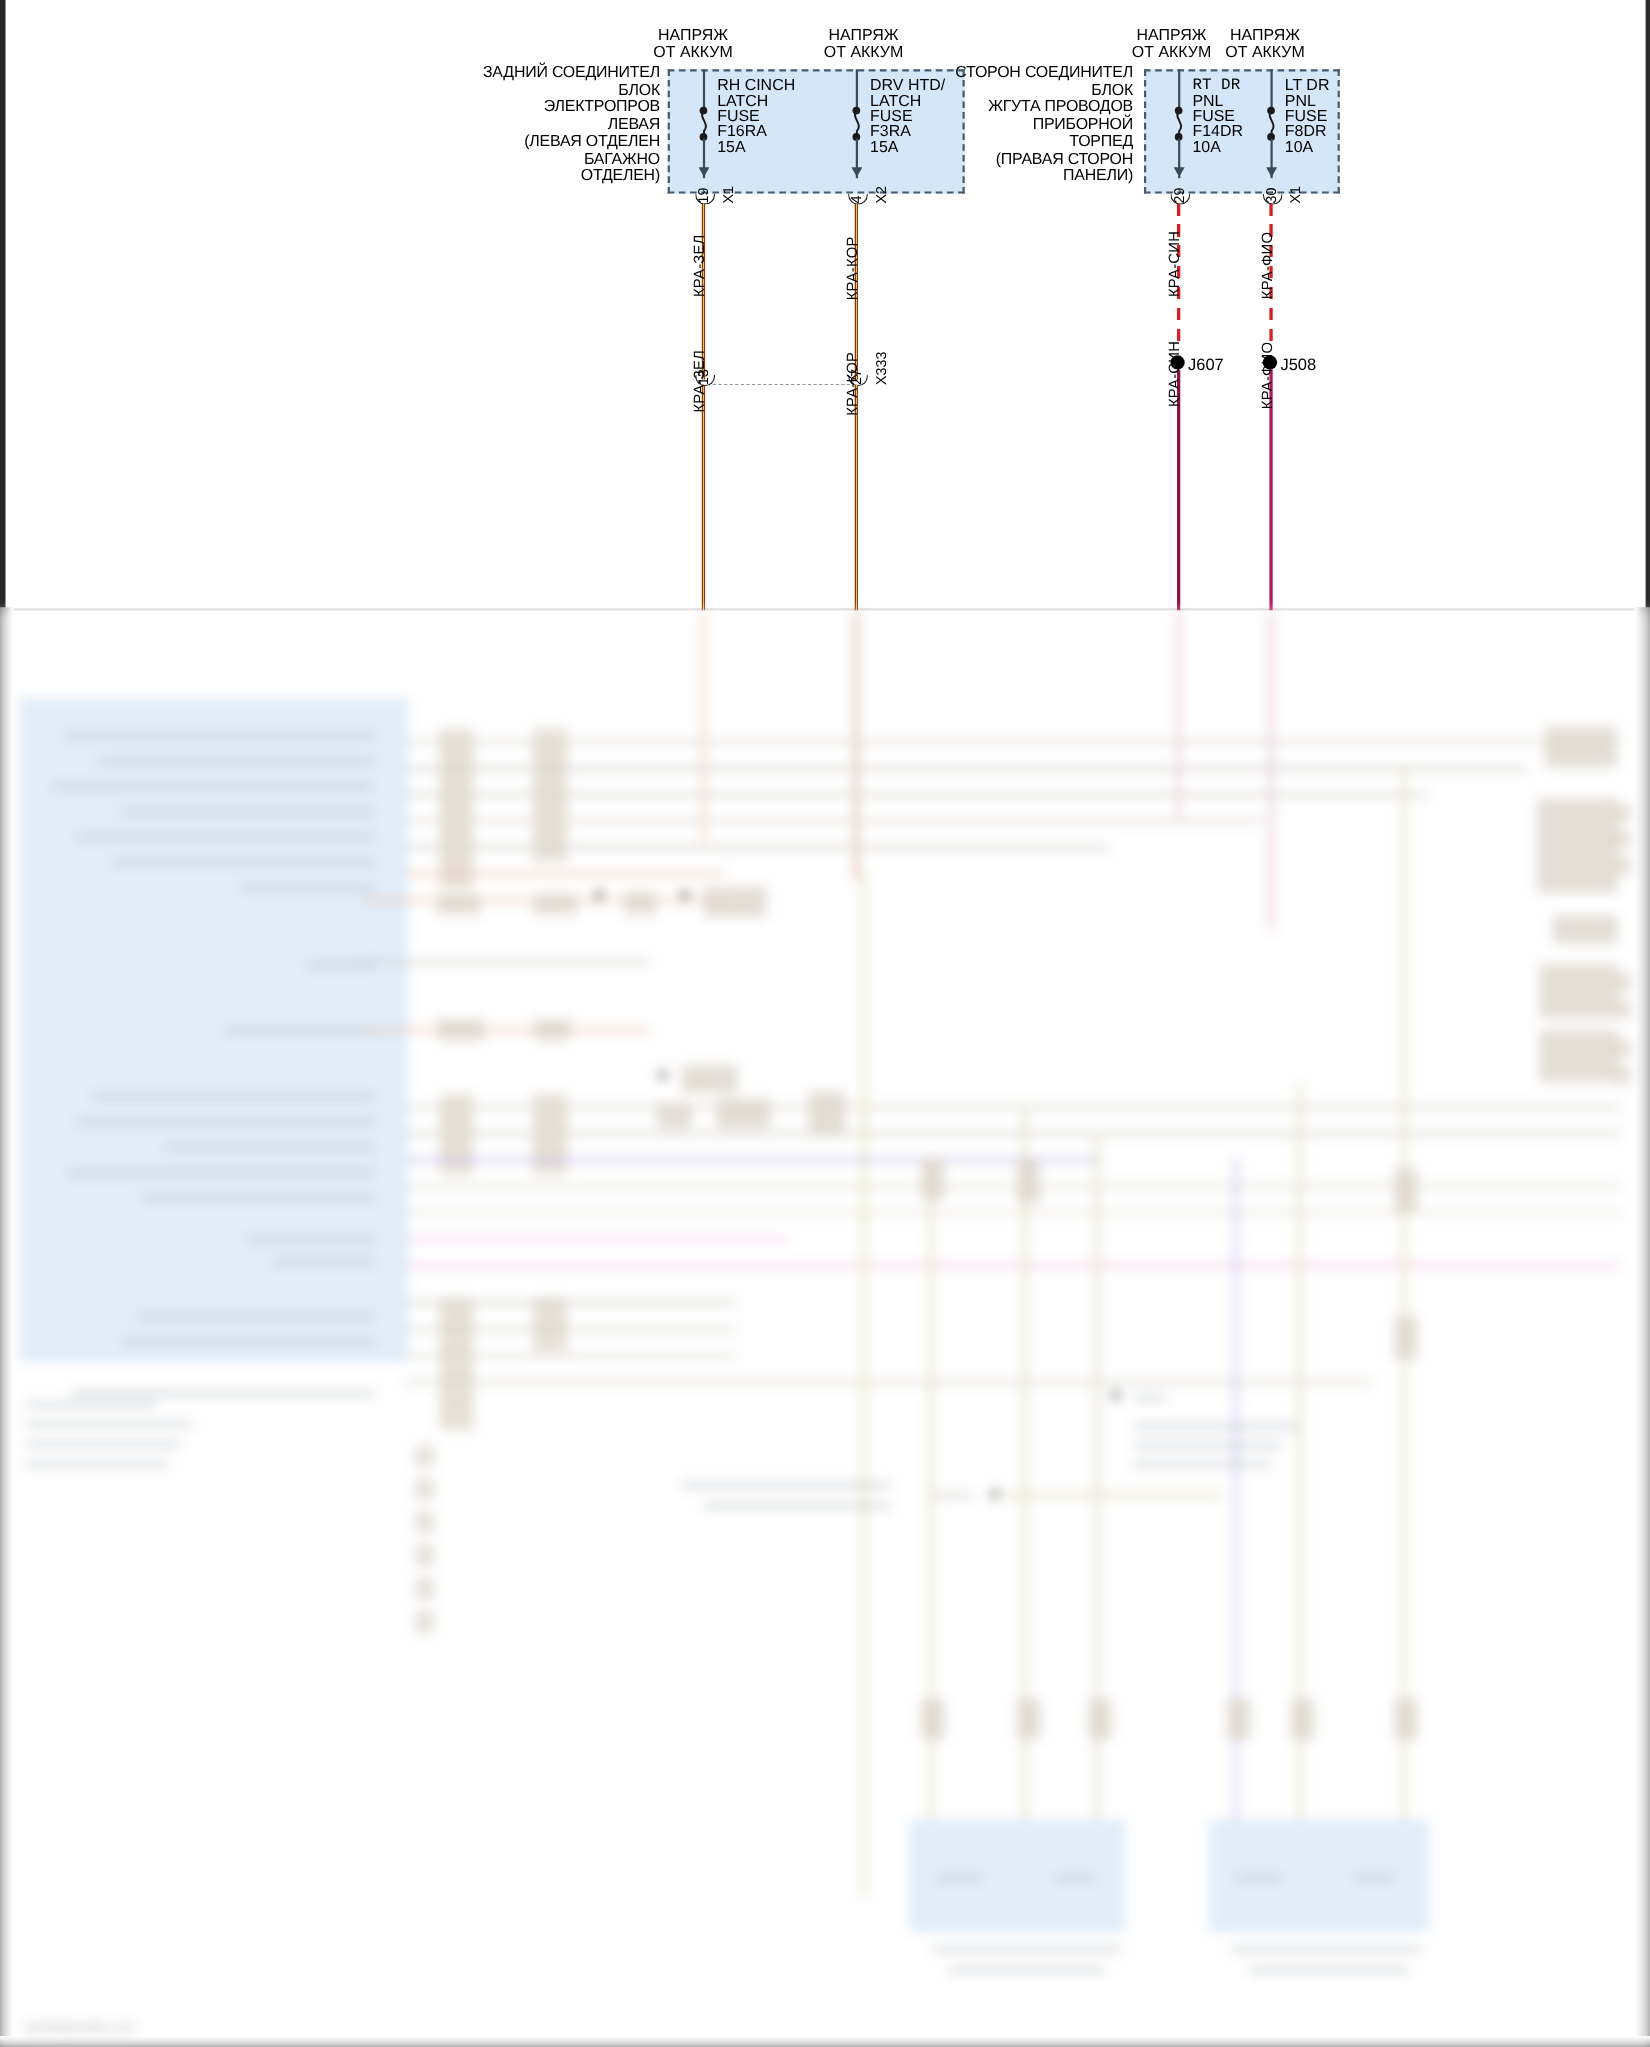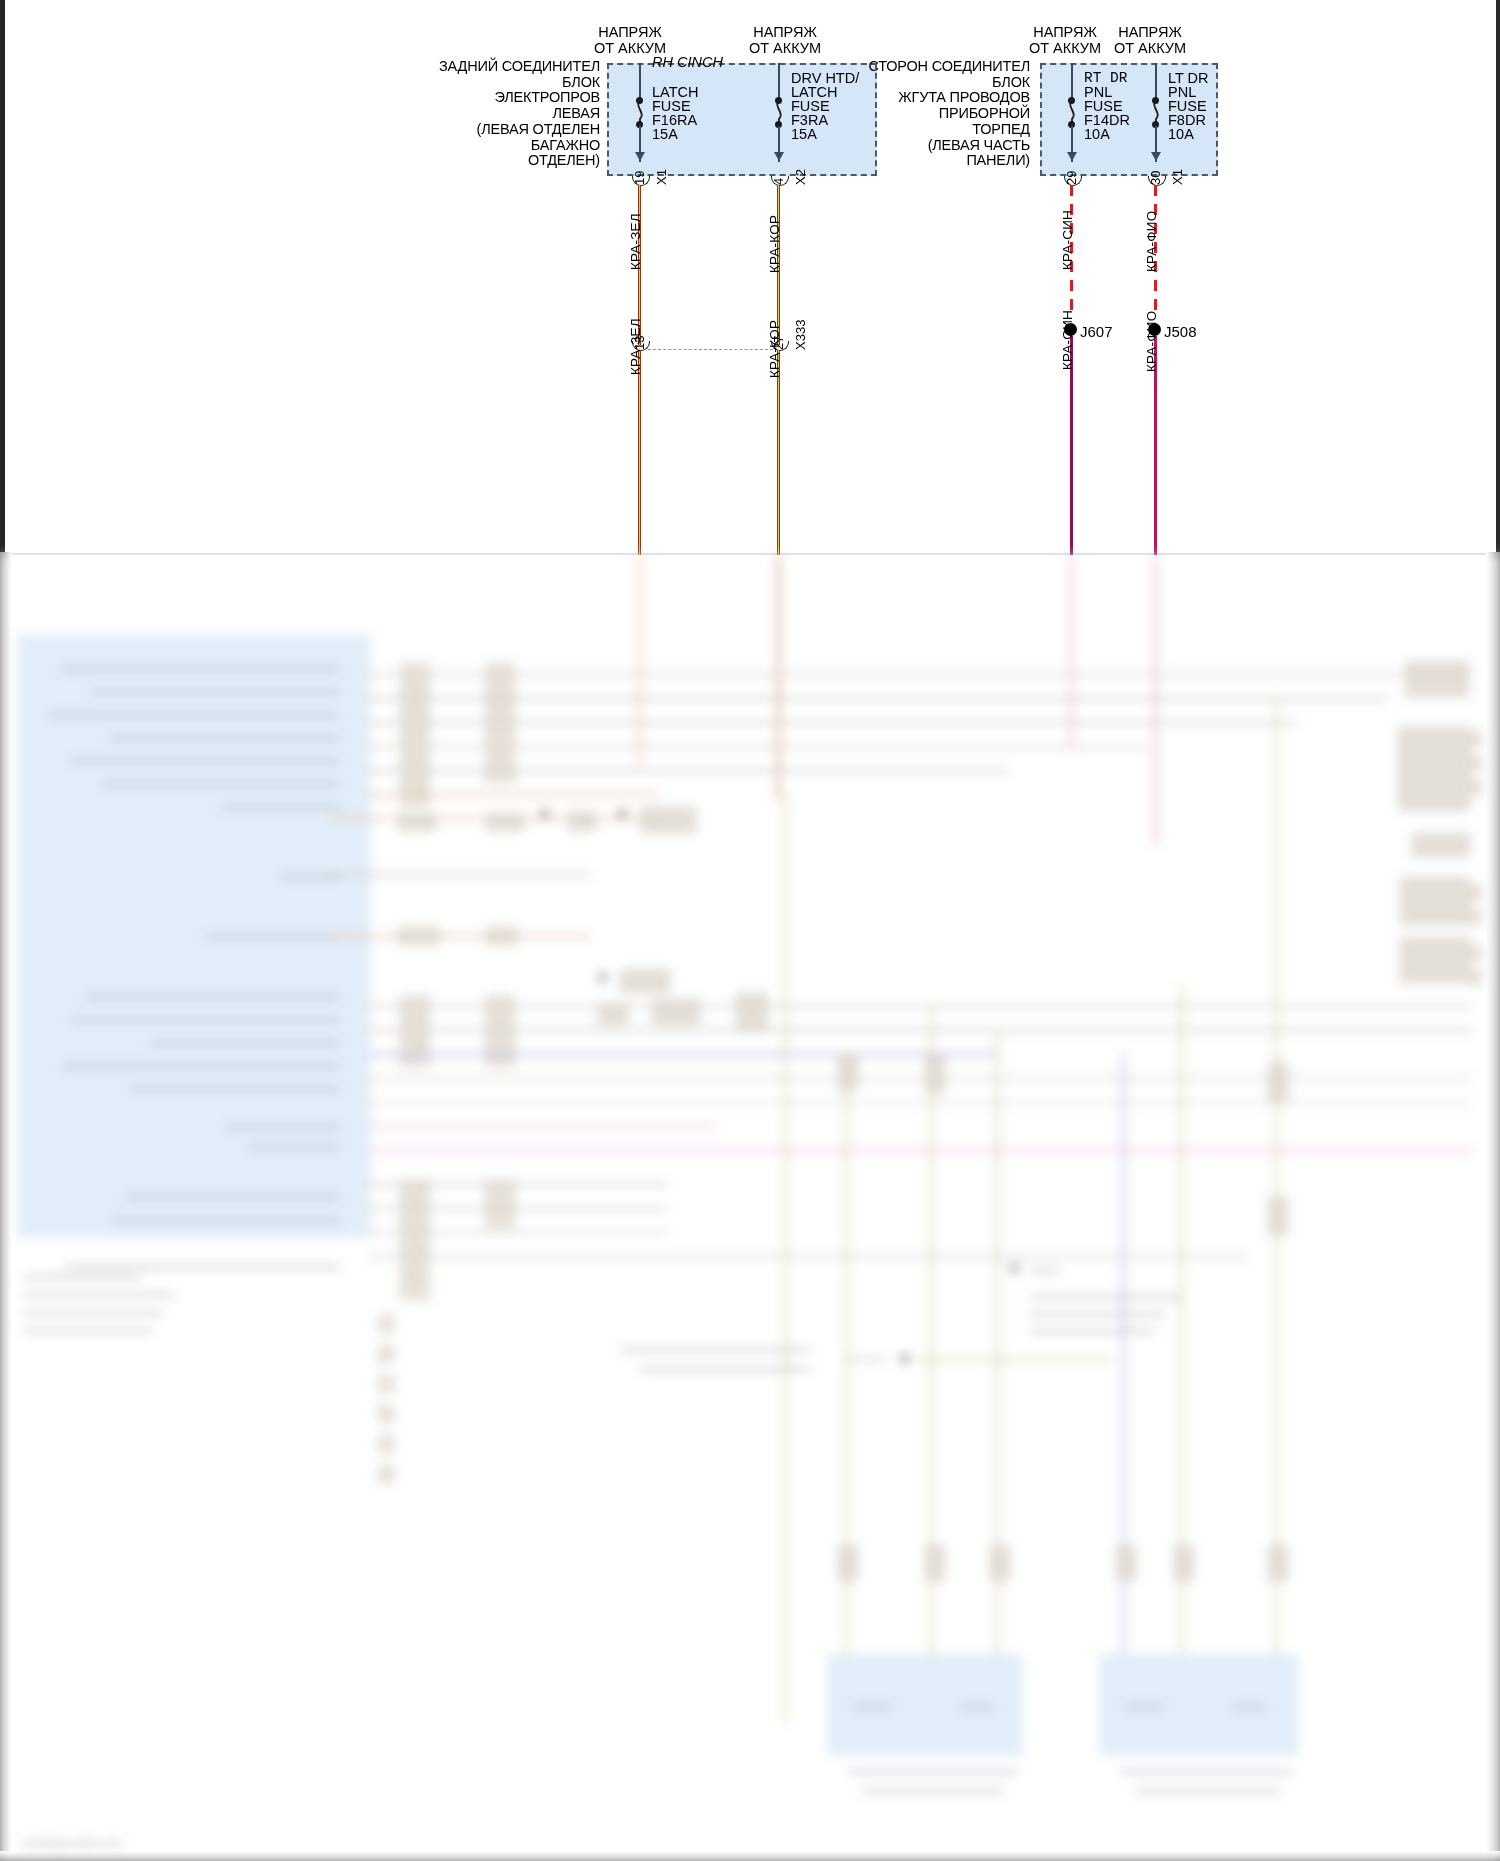--- a/index.html
+++ b/index.html
@@ -273,21 +273,21 @@
     </div>
 
     <div class="fuse-wire-v" style="left:639px; top:63px; height:38px;"></div>
     <div class="fuse-dot" style="left:636px; top:97px;"></div>
     <svg class="fuse-squiggle" style="left:633px; top:101px;" viewBox="0 0 14 26">
       <path d="M7 0 C 1 5, 13 12, 7 18 L7 26" stroke="#1a1a1a" stroke-width="1.8" fill="none"></path>
     </svg>
     <div class="fuse-dot" style="left:636px; top:121px;"></div>
     <div class="fuse-wire-v" style="left:639px; top:126px; height:36px;"></div>
     <div class="fuse-arrow" style="left:635px; top:152px;"></div>
-    <div class="fuse-text" style="left:652px; top:56px;font-style:italic;">RH CINCH</div>
+    <div class="fuse-text" style="left:652px; top:72px;">RH CINCH</div>
     <div class="fuse-text" style="left:652px; top:86px;">LATCH</div>
     <div class="fuse-text" style="left:652px; top:100px;">FUSE</div>
     <div class="fuse-text" style="left:652px; top:114px;">F16RA</div>
     <div class="fuse-text" style="left:652px; top:128px;">15A</div>
 
     <div class="fuse-wire-v" style="left:778px; top:63px; height:38px;"></div>
     <div class="fuse-dot" style="left:775px; top:97px;"></div>
     <svg class="fuse-squiggle" style="left:772px; top:101px;" viewBox="0 0 14 26">
       <path d="M7 0 C 1 5, 13 12, 7 18 L7 26" stroke="#1a1a1a" stroke-width="1.8" fill="none"></path>
     </svg>
@@ -301,21 +301,21 @@
     <div class="fuse-text" style="left:791px; top:128px;">15A</div>
 
     <div class="fuse-box" style="left:1040px; top:63px; width:178px; height:113px;"></div>
 
     <div class="box-caption" style="left:850px; top:59px; width:180px;">
       <div>СТОРОН СОЕДИНИТЕЛ</div>
       <div>БЛОК</div>
       <div>ЖГУТА ПРОВОДОВ</div>
       <div>ПРИБОРНОЙ</div>
       <div>ТОРПЕД</div>
-      <div>(ЛЕВАЯ ЧАСТЬ</div>
+      <div>(ПРАВАЯ СТОРОН</div>
       <div>ПАНЕЛИ)</div>
     </div>
 
     <div class="fuse-wire-v" style="left:1071px; top:63px; height:38px;"></div>
     <div class="fuse-dot" style="left:1068px; top:97px;"></div>
     <svg class="fuse-squiggle" style="left:1065px; top:101px;" viewBox="0 0 14 26">
       <path d="M7 0 C 1 5, 13 12, 7 18 L7 26" stroke="#1a1a1a" stroke-width="1.8" fill="none"></path>
     </svg>
     <div class="fuse-dot" style="left:1068px; top:121px;"></div>
     <div class="fuse-wire-v" style="left:1071px; top:126px; height:36px;"></div>

